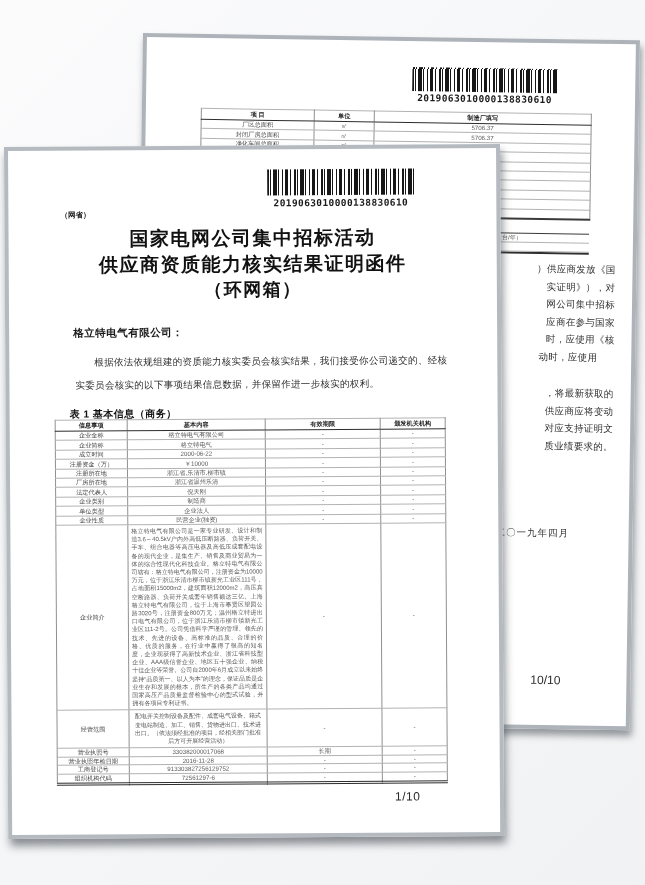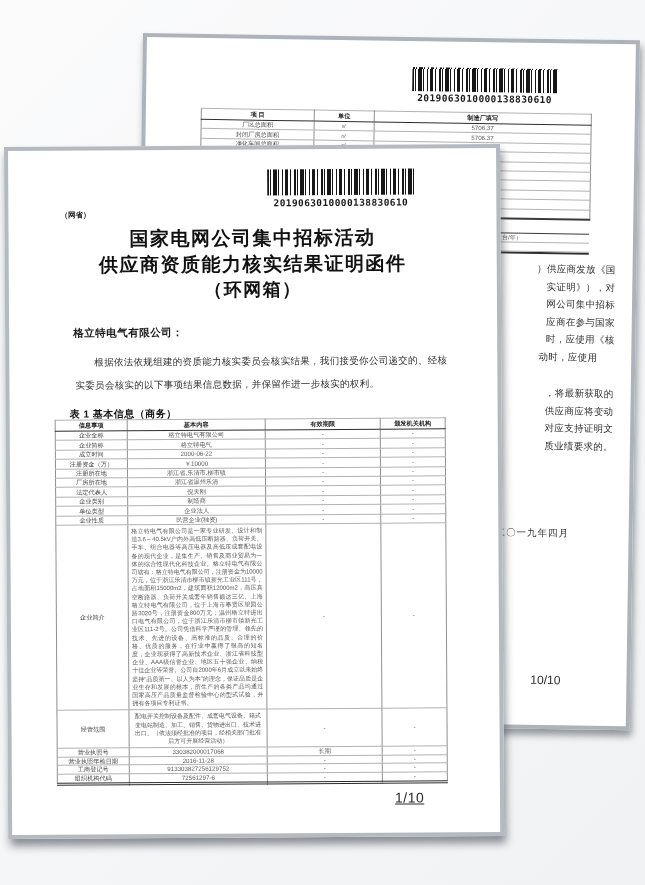--- a/index.html
+++ b/index.html
@@ -66,21 +66,21 @@
   table.doc-tbl tr.r td{height:8.4px;white-space:nowrap;}
   table.doc-tbl tr.rs td{height:7.6px;white-space:nowrap;}
   table.doc-tbl td.lbl{color:#474747;}
   table.doc-tbl td.just{
     text-align:justify;padding:2px 3px;font-size:6px;line-height:8.2px;white-space:normal;
   }
   table.doc-tbl td.cen{
     text-align:center;padding:2px 4px;font-size:6px;line-height:8.2px;white-space:normal;
   }
   #front-table{border-bottom:3px double #2e2e2e;}
-  .page-num{font-size:14px;color:#2a2a2a;letter-spacing:.5px;text-decoration:underline;}
+  .page-num{font-size:12px;color:#2a2a2a;letter-spacing:.5px;}
   
   #back-table{border-bottom:none;}
   #back-table tr.fill td{height:8.4px;}
   #back-table tr.fill-last td{height:8.4px;border-bottom:2px solid #3a3a3a;}
   .mini-rows{border-top:1.6px solid #3a3a3a;border-bottom:2.5px solid #2e2e2e;}
   .mini-rows .mr{height:8px;border-bottom:1px solid #b3b3b3;font-size:6px;color:#5a5a5a;line-height:8px;}
   .mini-rows .mr span{margin-left:297px;}
   .frag-block{font-size:9.5px;line-height:17.6px;color:#2f2f2f;text-align:right;letter-spacing:.3px;}
   .frag-block .short{padding-right:17px;}
   .back-date{font-size:9.5px;color:#333;letter-spacing:1px;}

